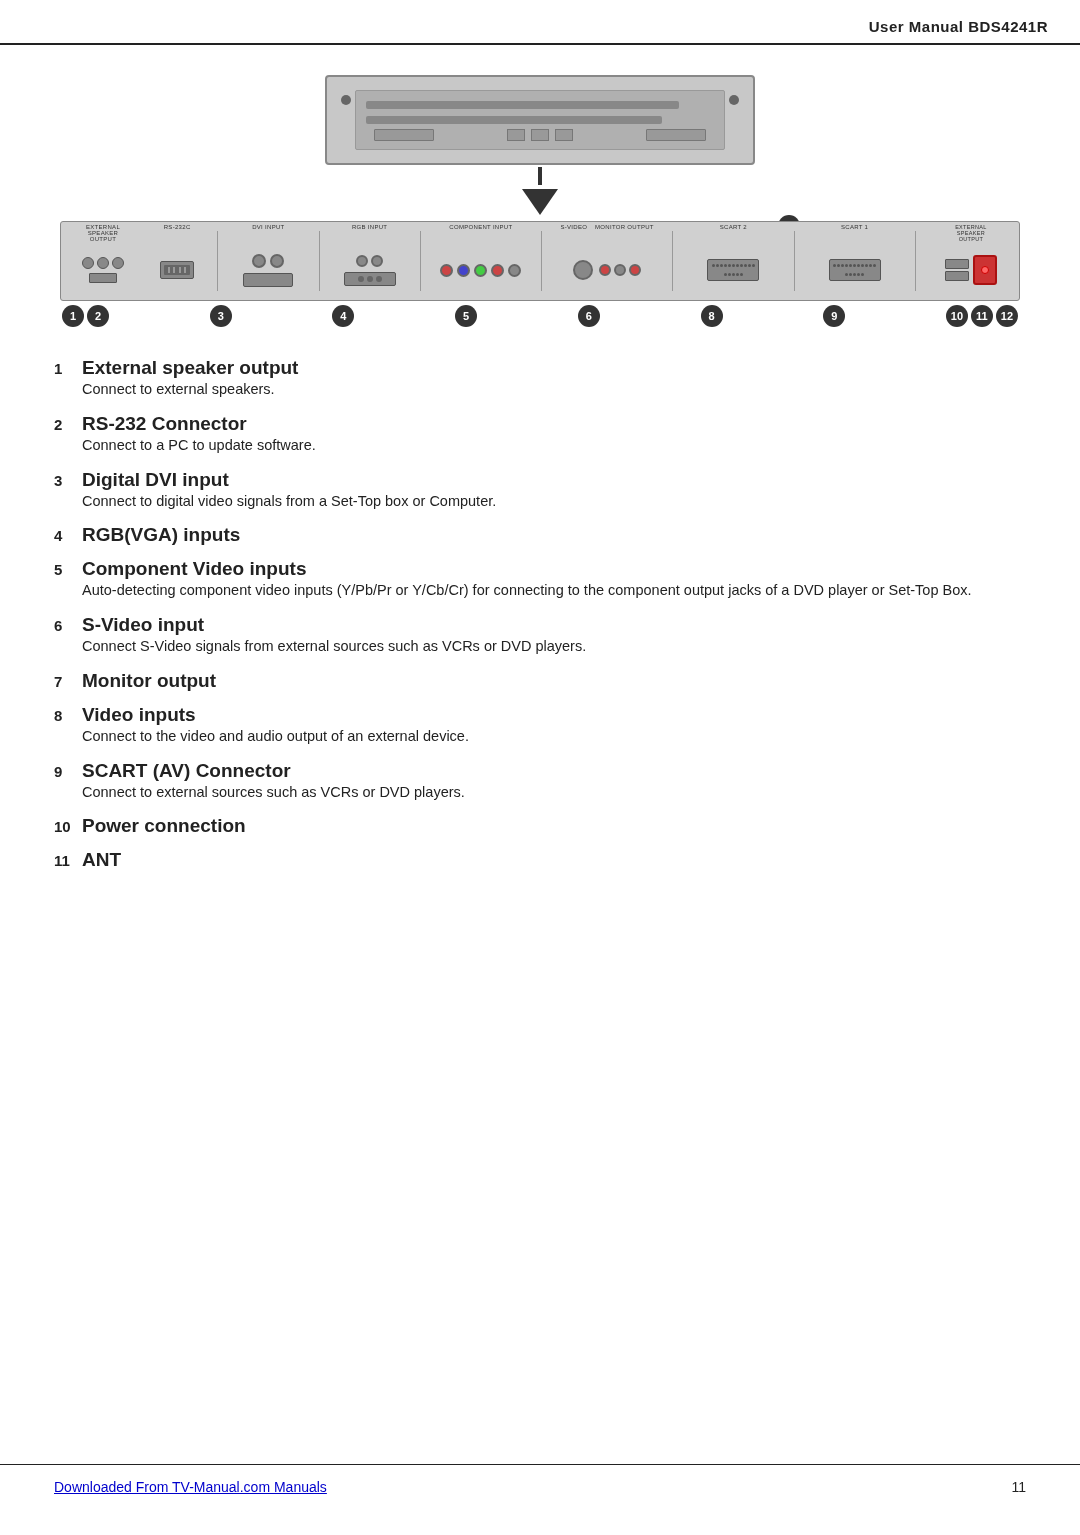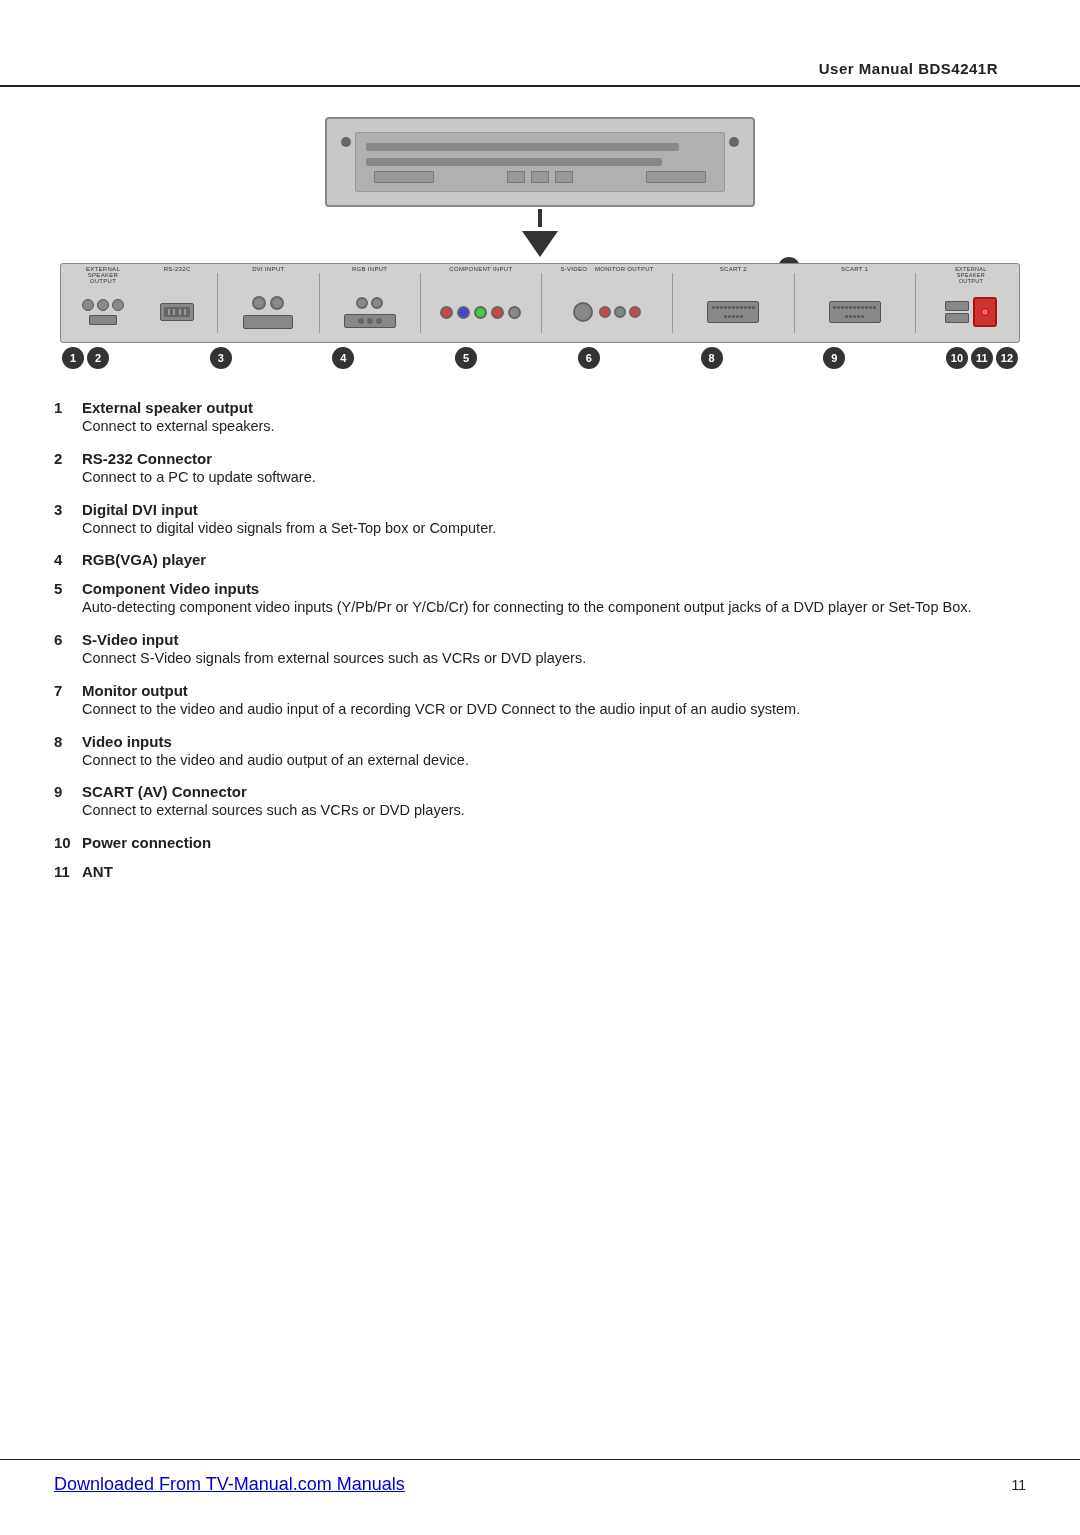--- a/index.html
+++ b/index.html
@@ -10,23 +10,22 @@
       font-family: Arial, Helvetica, sans-serif;
       font-size: 15px;
       color: #222;
       position: relative;
     }
 
     
     .header {
       display: flex;
       justify-content: flex-end;
-      padding: 18px 82px 8px 54px;
+      padding: 18px 32px 8px 54px;
       border-bottom: 2px solid #222;
-      margin-top: 42px;
     }
     .header-title {
       font-weight: bold;
       font-size: 15px;
       letter-spacing: 0.5px;
     }
 
     
     .image-area {
       display: flex;
@@ -208,21 +207,21 @@
       align-items: baseline;
       gap: 6px;
     }
     .item-num {
       font-weight: bold;
       font-size: 15px;
       min-width: 22px;
     }
     .item-title {
       font-weight: bold;
-      font-size: 15px;
+      font-size: 19px;
     }
     .item-desc {
       margin-left: 28px;
       font-size: 14.5px;
       color: #222;
       line-height: 1.5;
     }
 
     
     .footer {
@@ -232,21 +231,21 @@
       justify-content: space-between;
       align-items: center;
       position: absolute;
       bottom: 30px;
       left: 0;
       right: 0;
     }
     .footer-link {
       color: #0000cc;
       text-decoration: underline;
-      font-size: 18px;
+      font-size: 14px;
     }
     .footer-page {
       font-size: 14px;
     }
 
     
     .num-row {
       display: flex;
       justify-content: space-between;
       width: 960px;
@@ -486,21 +485,21 @@
       <div class="item-header">
         <span class="item-num">3</span>
         <span class="item-title">Digital DVI input</span>
       </div>
       <p class="item-desc">Connect to digital video signals from a Set-Top box or Computer.</p>
     </li>
 
     <li>
       <div class="item-header">
         <span class="item-num">4</span>
-        <span class="item-title">RGB(VGA) player</span>
+        <span class="item-title">RGB(VGA) inputs</span>
       </div>
     </li>
 
     <li>
       <div class="item-header">
         <span class="item-num">5</span>
         <span class="item-title">Component Video inputs</span>
       </div>
       <p class="item-desc">Auto-detecting component video inputs (Y/Pb/Pr or Y/Cb/Cr) for connecting to the component output jacks of a DVD player or Set-Top Box.</p>
     </li>
@@ -511,21 +510,20 @@
         <span class="item-title">S-Video input</span>
       </div>
       <p class="item-desc">Connect S-Video signals from external sources such as VCRs or DVD players.</p>
     </li>
 
     <li>
       <div class="item-header">
         <span class="item-num">7</span>
         <span class="item-title">Monitor output</span>
       </div>
-      <p class="item-desc">Connect to the video and audio input of a recording VCR or DVD Connect to the audio input of an audio system.</p>
     </li>
 
     <li>
       <div class="item-header">
         <span class="item-num" style="font-weight:bold;">8</span>
         <span class="item-title">Video inputs</span>
       </div>
       <p class="item-desc">Connect to the video and audio output of an external device.</p>
     </li>
 

